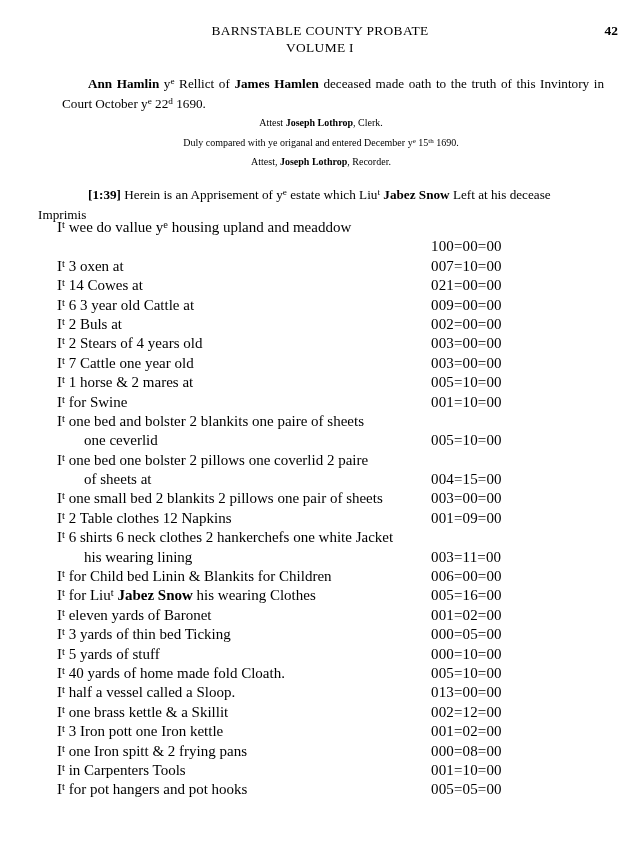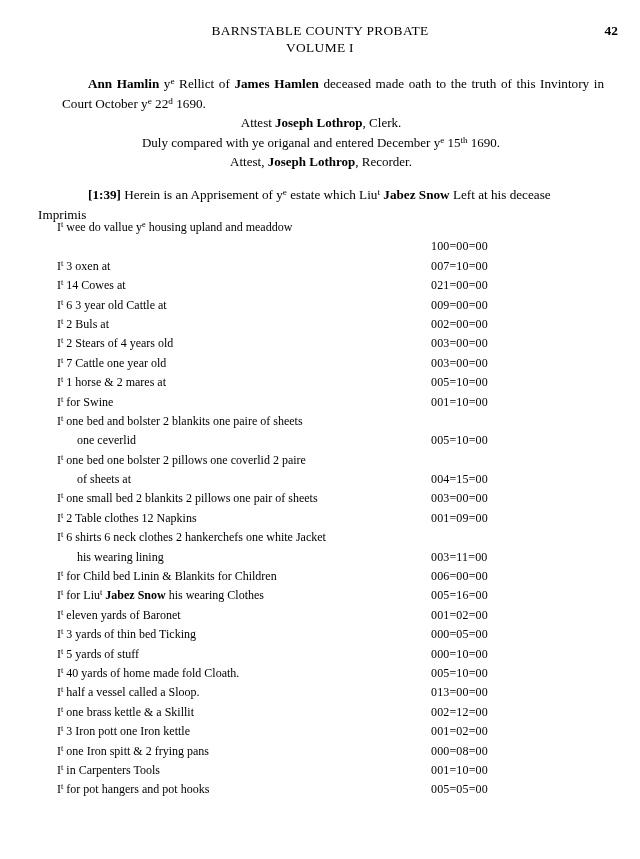--- a/index.html
+++ b/index.html
@@ -59,21 +59,21 @@
     font-size: 13.2px;
     margin: 0;
   }
   .para.indent-first {
     text-indent: 26px;
     margin-left: 24px;
   }
   .centered {
     text-align: center;
     line-height: 19.5px;
-    font-size: 13px;
+    font-size: 10px;
     margin: 0;
   }
   b, .bold { font-weight: bold; }
   sup {
     font-size: 0.70em;
     vertical-align: 0.42em;
     line-height: 0;
   }
 
   
@@ -89,30 +89,30 @@
   .inventory {
     position: absolute;
     top: 218px;
     left: 0;
     width: 640px;
   }
   .inv-row {
     position: relative;
     height: 19.4px;
     line-height: 19.4px;
-    font-size: 12px;
+    font-size: 15px;
     white-space: nowrap;
   }
   .inv-label {
     position: absolute;
     left: 38px;
     top: 0;
   }
   .inv-label.ind1 { left: 57px; }
-  .inv-label.ind2 { left: 77px; }
+  .inv-label.ind2 { left: 84px; }
   .inv-value {
     position: absolute;
     left: 431px;
     top: 0;
     letter-spacing: 0.15px;
   }
 </style>
 </head>
 <body>
 

